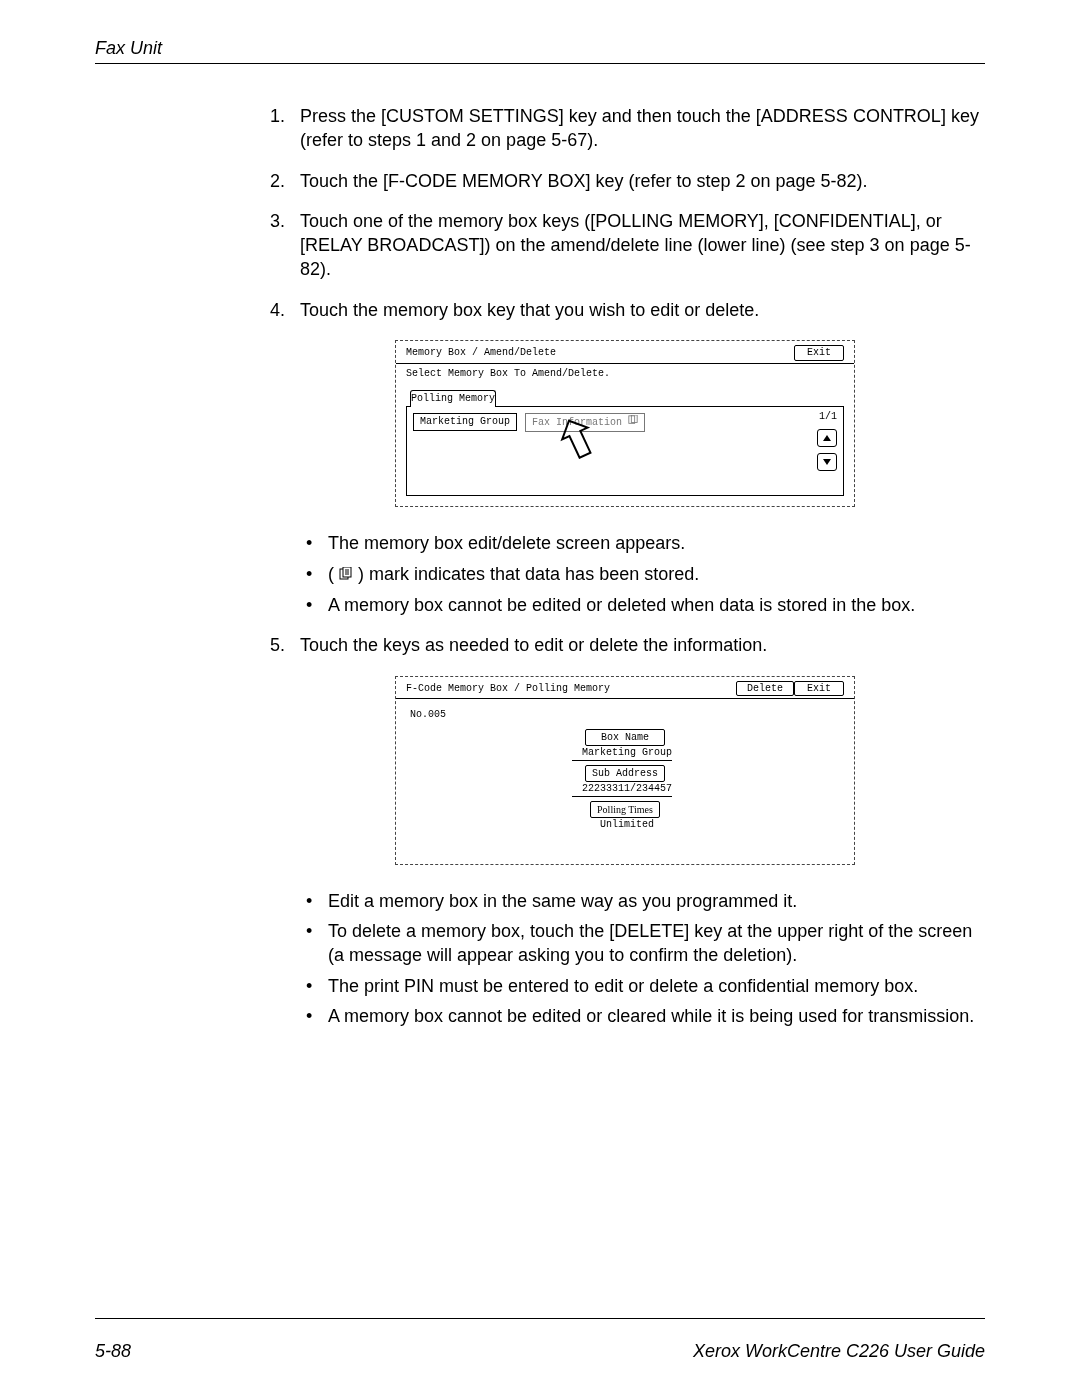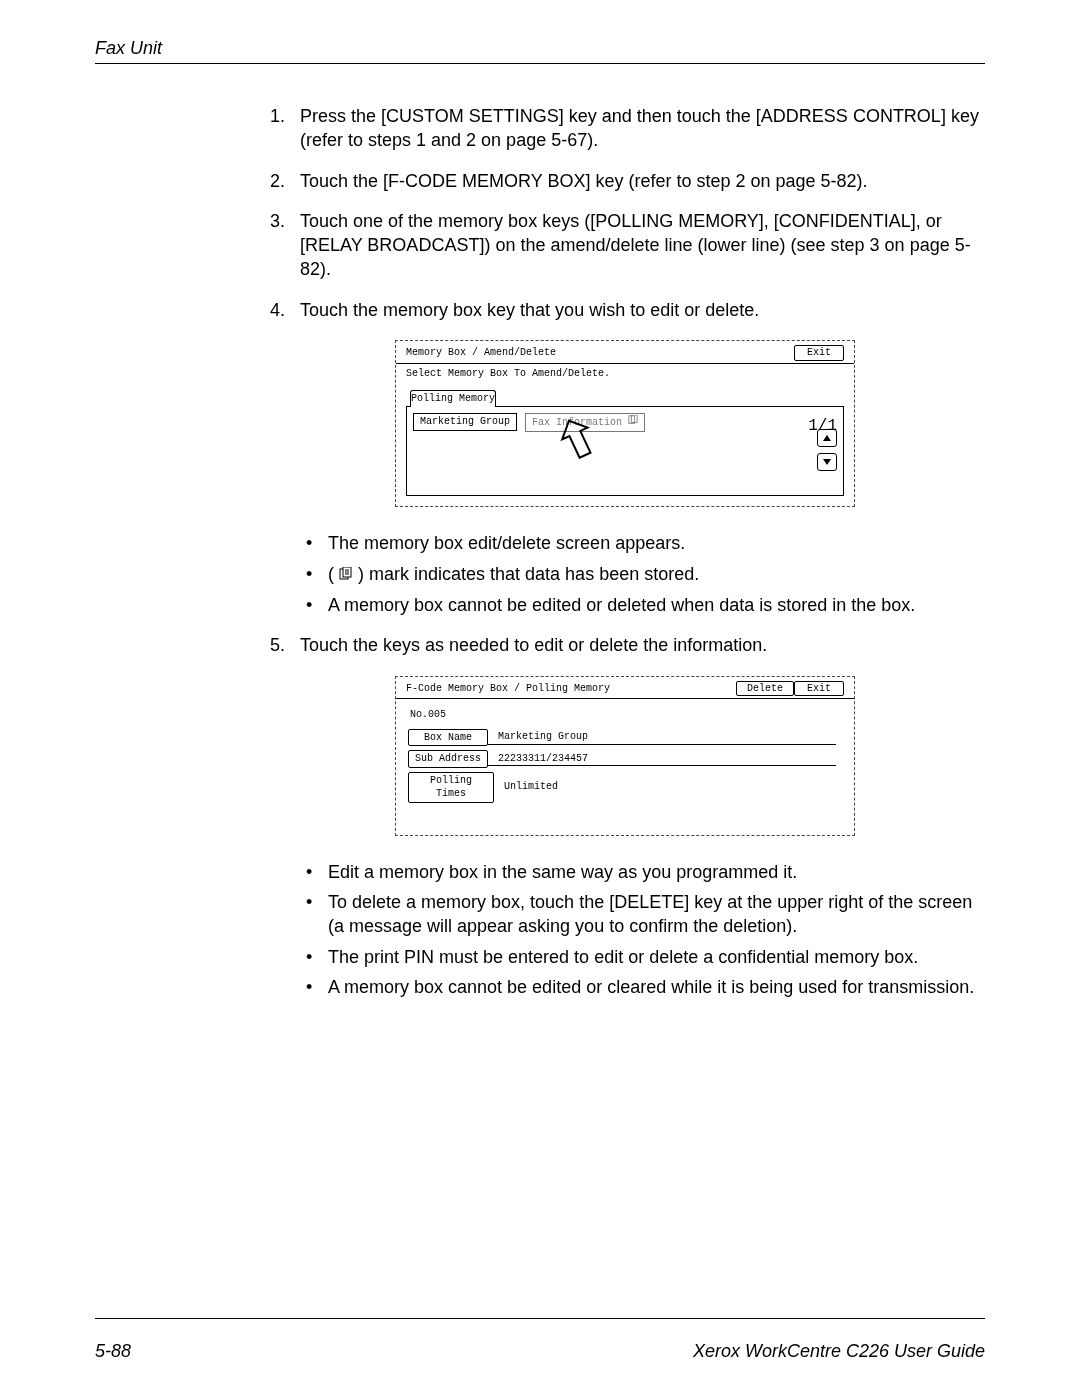--- a/index.html
+++ b/index.html
@@ -23,29 +23,29 @@
   .panel-hdr { display: flex; align-items: center; padding: 4px 10px 2px 10px; font-family: "Courier New", monospace; font-size: 10px; }
   .panel-hdr .grow { flex: 1; }
   .pbtn { display: inline-block; min-width: 50px; padding: 0 10px; border: 1px solid #000; border-radius: 2px; font-family: "Courier New", monospace; font-size: 10px; text-align: center; background: #fff; margin-left: 0; }
   .bar { border-top: 1px solid #000; }
   .subhdr { font-family: "Courier New", monospace; font-size: 10px; padding: 3px 10px; }
   .tab { display: inline-block; border: 1px solid #000; border-bottom: none; border-radius: 3px 3px 0 0; font-family: "Courier New", monospace; font-size: 10px; padding: 1px 0; margin-left: 14px; background: #fff; position: relative; z-index: 2; }
   .panel-inner { border: 1px solid #000; margin: -1px 10px 10px 10px; padding: 6px; position: relative; min-height: 90px; }
   .box-row { display: flex; gap: 8px; align-items: flex-start; }
   .box-key { border: 1px solid #000; font-family: "Courier New", monospace; font-size: 10px; padding: 1px 6px; background: #fff; white-space: nowrap; }
   .ghost { color: #777; border-color: #777; }
-  .sidepager { position: absolute; right: 6px; top: 9px; font-family: "Courier New", monospace; font-size: 16px; text-align: center; }
+  .sidepager { position: absolute; right: 6px; top: 3px; font-family: "Courier New", monospace; font-size: 10px; text-align: center; }
   .arrowcol { position: absolute; right: 6px; top: 22px; display: flex; flex-direction: column; gap: 6px; }
   .arrowbtn { width: 20px; height: 18px; border: 1px solid #000; border-radius: 3px; display: flex; align-items: center; justify-content: center; font-size: 10px; }
   
   .hand-arrow { position: absolute; left: 150px; top: 10px; width: 40px; height: 42px; }
   .hand-arrow svg { width: 100%; height: 100%; }
 
   
-  .field-row { display: flex; align-items: center; margin: 4px 0; }
+  .field-row { display: flex; align-items: center; margin: 4px 0; flex-direction: column; }
   .field-lbl { border: 1px solid #000; border-radius: 2px; font-family: "Courier New", monospace; font-size: 10px; padding: 1px 4px; width: 80px; text-align: center; background: #fff; }
   .field-val { font-family: "Courier New", monospace; font-size: 10px; padding-left: 10px; flex: 1; border-bottom: 1px solid #000; margin-right: 6px; }
   .no-line .field-val { border-bottom: none; }
 
   
   .glyph { display: inline-block; vertical-align: middle; }
 
   .foot-rule { position: absolute; left: 95px; right: 95px; bottom: 78px; border: none; border-top: 1.5px solid #000; }
   .footer { position: absolute; left: 95px; right: 95px; bottom: 35px; display: flex; justify-content: space-between; font-style: italic; font-size: 18px; }
 </style>
@@ -142,21 +142,21 @@
         <div class="subhdr" style="padding-left:2px;">No.005</div>
         <div class="field-row">
           <span class="field-lbl">Box Name</span>
           <span class="field-val">Marketing Group</span>
         </div>
         <div class="field-row">
           <span class="field-lbl">Sub Address</span>
           <span class="field-val">22233311/234457</span>
         </div>
         <div class="field-row no-line">
-          <span class="field-lbl" style="width:86px;">Polling Times</span>
+          <span class="field-lbl" style="width:70px;font-family:Liberation Serif, serif;">Polling Times</span>
           <span class="field-val">Unlimited</span>
         </div>
         <div style="height:16px;"></div>
       </div>
     </div>
 
     <ul class="bullets">
       <li>Edit a memory box in the same way as you programmed it.</li>
       <li>To delete a memory box, touch the [DELETE] key at the upper right of the screen (a message will appear asking you to confirm the deletion).</li>
       <li>The print PIN must be entered to edit or delete a confidential memory box.</li>

